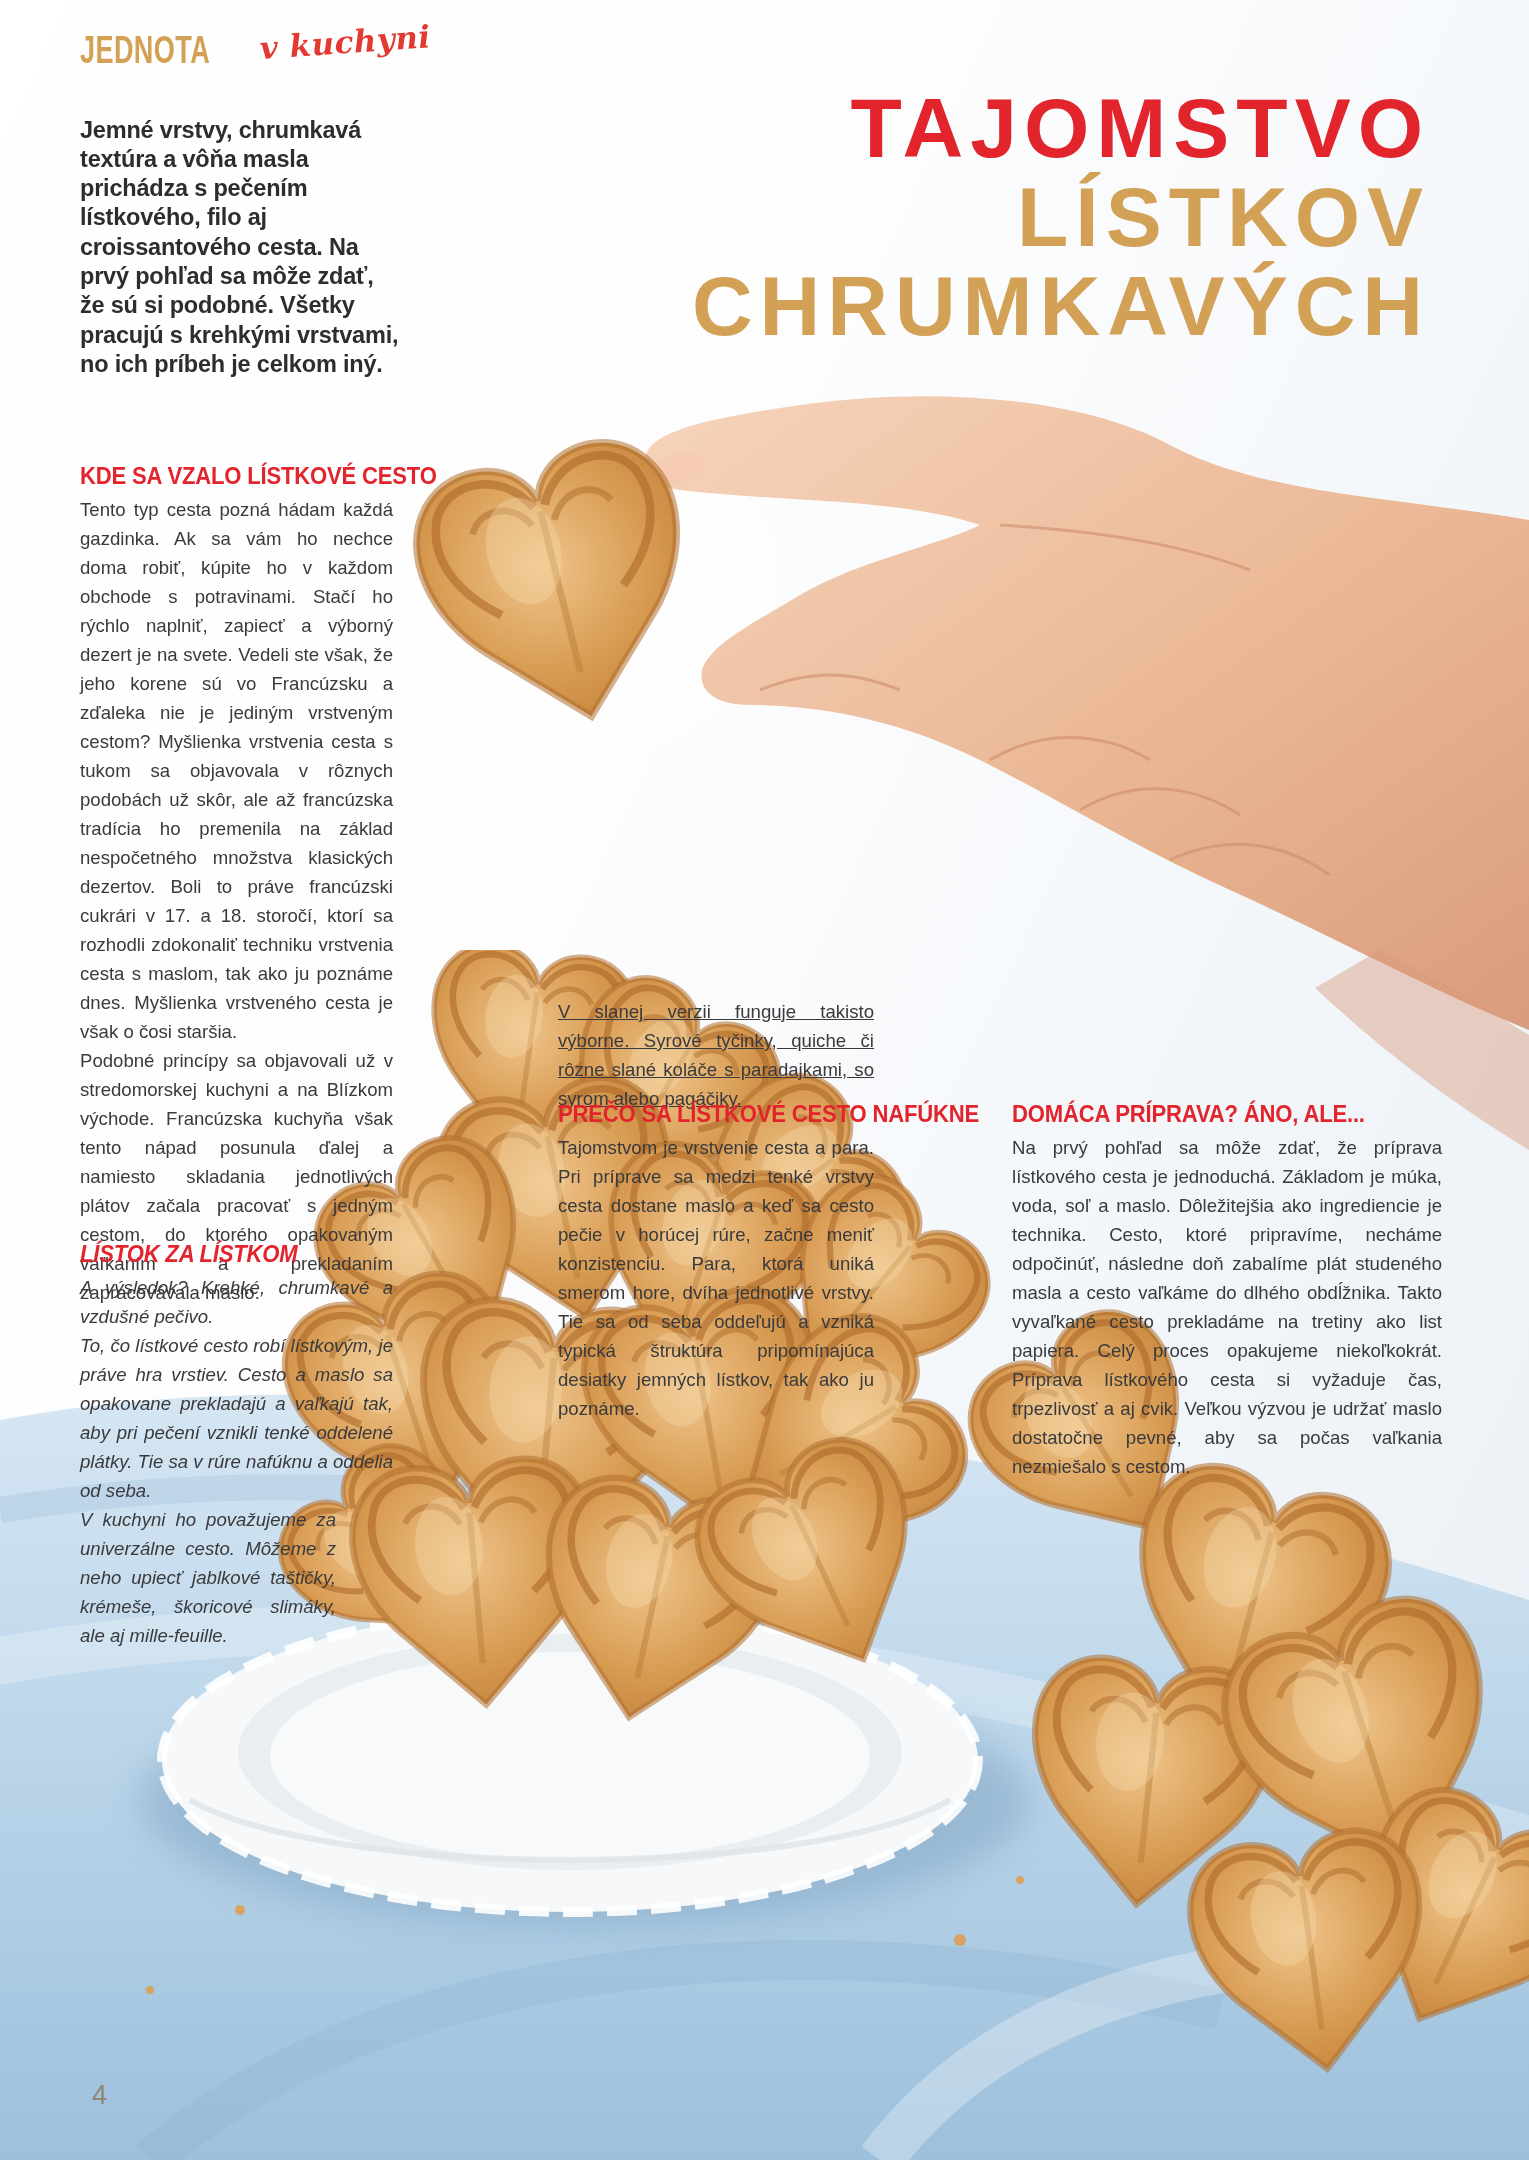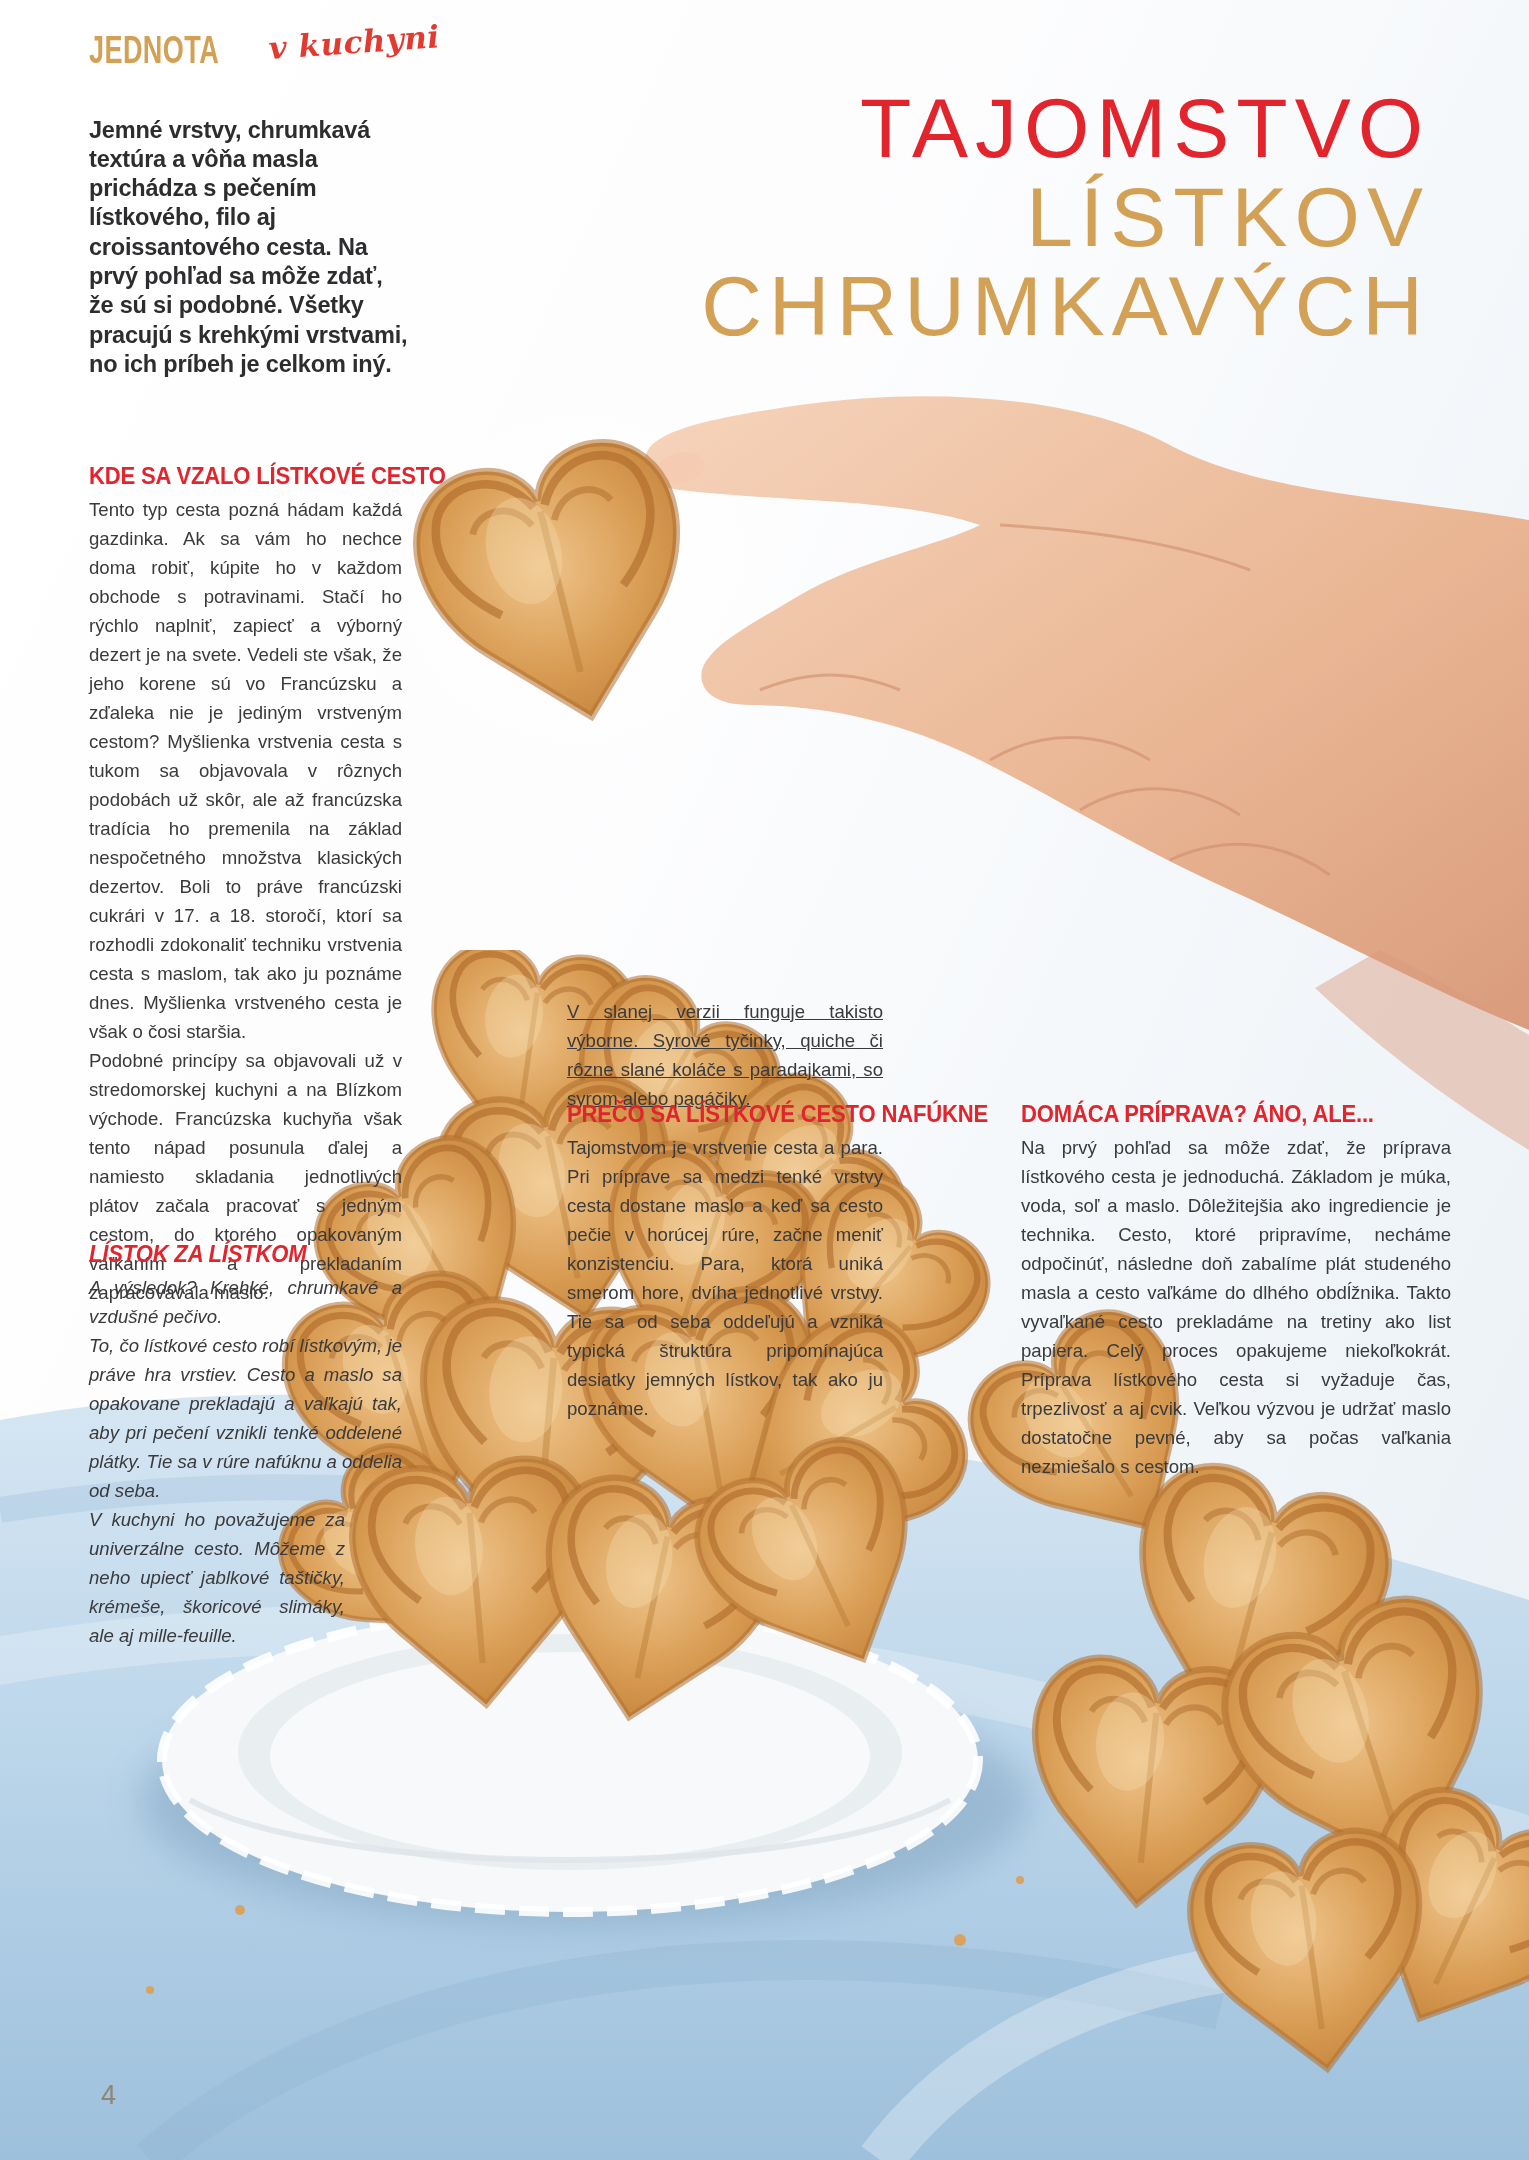--- a/index.html
+++ b/index.html
@@ -19,21 +19,21 @@
     color:#e23a30;transform:rotate(-4deg);transform-origin:left bottom;letter-spacing:.5px;
   }
   
   .intro{
     position:absolute;left:80px;top:92px;width:322px;
     font-size:23.5px;line-height:29.3px;font-weight:600;color:#2d2d30;letter-spacing:-.2px;
   }
   
   .title{
     position:absolute;right:99px;top:84px;text-align:right;
-    font-family:"Liberation Sans",sans-serif;font-weight:400;line-height:89px;font-size:84px;letter-spacing:7px;
+    font-family:"Liberation Sans",sans-serif;font-weight:700;line-height:89px;font-size:84px;letter-spacing:7px;
   }
   .title .t-red{color:#e2242c;}
   .title .t-gold{color:#d3a156;}
   
   .col{position:absolute;font-size:18.6px;line-height:29px;text-align:justify;color:#3a3a3c;}
   .col p{margin:0;}
   .hd{
     color:#e2242c;font-weight:700;font-size:23px;line-height:26px;letter-spacing:-.2px;
     transform:scale(.96,1.04);transform-origin:left top;margin:0 0 7px 0;white-space:nowrap;text-align:left;
   }
@@ -42,21 +42,21 @@
   .c1b .narrow{width:256px;}
   .c2a{left:558px;top:997px;width:316px;text-decoration:underline;}
   .c2b{left:558px;top:1100px;width:316px;}
   .c3{left:1012px;top:1100px;width:430px;}
   
   .pagenum{position:absolute;left:92px;top:2080px;font-size:27px;color:#8f8671;}
   
   .photo{position:absolute;}
   .ph-top{left:380px;top:290px;width:1149px;height:860px;}
   .ph-bottom{left:0;top:950px;width:1529px;height:1210px;}
-  .text-layer{position:absolute;inset:0;z-index:5;margin-left:9px;}
+  .text-layer{position:absolute;inset:0;z-index:5;}
   svg{display:block;}
 </style>
 </head>
 <body>
 
 <div class="page">
 
   <svg class="photo ph-top" viewBox="0 0 1149 860" aria-hidden="true">
     <defs>
       <linearGradient id="skin" x1="0" y1="0" x2="1" y2="1">

